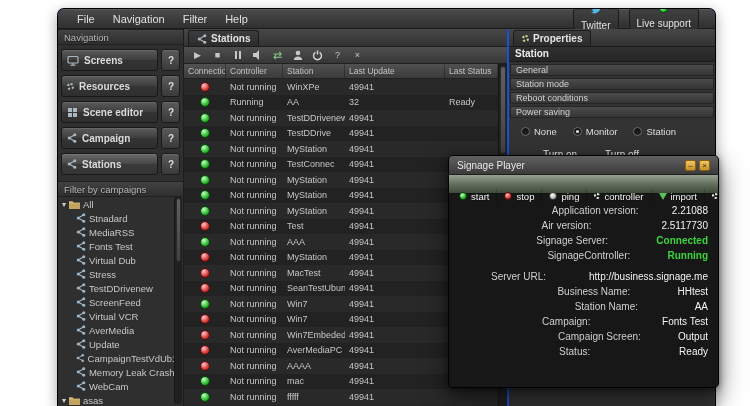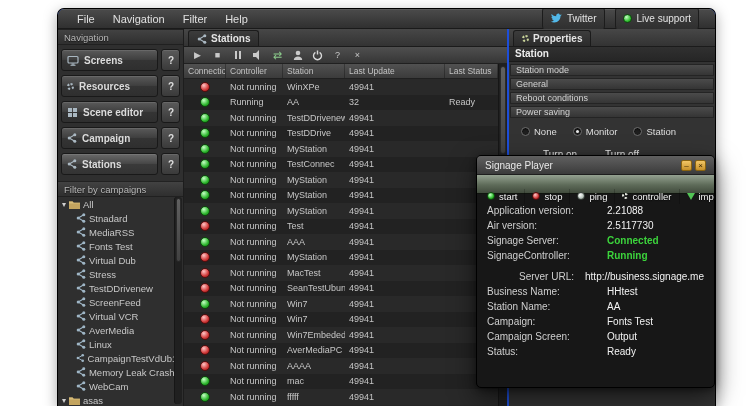--- a/index.html
+++ b/index.html
@@ -13,21 +13,21 @@
     box-shadow:0 4px 14px rgba(0,0,0,.35);}
 
   
   .menubar{position:absolute;left:0;top:0;right:0;height:20px;display:flex;align-items:center;
     background:linear-gradient(#4b4b4b,#303030);border-bottom:1px solid #1a1a1a;
     box-shadow:inset 0 1px 0 rgba(255,255,255,.10);padding-left:10px;}
   .menu-item{color:#e0e0e0;font-size:11px;padding:0 9px;cursor:pointer;}
   .menu-right{margin-left:auto;display:flex;align-items:center;gap:10px;padding-right:16px;}
   .mr-btn{display:flex;align-items:center;gap:5px;height:31px;padding:0 7px;border-radius:8px;
     background:linear-gradient(#454545,#2c2c2c);border:1px solid #1c1c1c;color:#e2e2e2;
-    font-size:10px;cursor:pointer;}
+    font-size:10px;cursor:pointer;flex-direction:column;}
   .live-dot{width:9px;height:9px;border-radius:50%;
     background:radial-gradient(circle at 35% 30%,#c8ffc8,#33c133 60%,#147a14);border:1px solid #0c4d0c;}
 
   
   .sidebar{position:absolute;left:0;top:20px;width:126px;bottom:0;background:#2f2f2f;
     border-right:1px solid #1d1d1d;}
   .bar-header{height:16px;line-height:15px;padding-left:6px;font-size:9.5px;color:#b8b8b8;
     background:linear-gradient(#424242,#2f2f2f);border-top:1px solid #222;border-bottom:1px solid #202020;
     text-shadow:0 1px 1px rgba(0,0,0,.6);}
   .nav-list{padding:4px 3px 0 3px;}
@@ -99,21 +99,21 @@
     box-shadow:inset 0 1px 2px rgba(0,0,0,.8);font-style:normal;}
   .radio.on::after{content:"";display:block;width:3px;height:3px;margin:2px auto;border-radius:50%;background:#e6e6e6;}
   .btn-row{display:flex;gap:28px;padding-left:34px;margin-top:12px;}
   .txt-btn{background:none;border:none;color:#e6e6e6;font-size:10px;cursor:pointer;padding:0;}
 
   
   .gear-dot{display:inline-block;width:7px;height:7px;border:2px dotted #aab8c2;border-radius:50%;}
   .gear-dot.tabgear{border-color:#c9d49a;}
 
   
-  .player{position:absolute;left:476px;top:155px;width:239px;height:233px;background:#171717;
+  .player{position:absolute;left:448px;top:155px;width:271px;height:233px;background:#171717;
     border:1px solid #000;border-radius:5px;overflow:hidden;z-index:50;
     box-shadow:0 10px 26px rgba(0,0,0,.55),0 2px 6px rgba(0,0,0,.4);}
   .ptitle{height:19px;background:linear-gradient(#606060,#3b3b3b);display:flex;align-items:center;
     padding:0 8px;color:#e8e8e8;font-size:10px;border-bottom:1px solid #1e1e1e;}
   .win-btns{margin-left:auto;display:flex;gap:3px;}
   .win-btn{width:11px;height:11px;border-radius:2px;font-size:8px;line-height:9px;text-align:center;
     color:#3a2600;background:linear-gradient(#f2c666,#c8922a);border:1px solid #8a6410;
     font-style:normal;cursor:pointer;}
   .ptoolbar{height:19px;background:linear-gradient(#95a291,#5e6b59 55%,#414b3d);display:flex;
     align-items:center;padding:0 3px;border-bottom:1px solid #10140e;}
@@ -124,21 +124,21 @@
   .pico.start-icon{width:8px;height:8px;border-radius:50%;
     background:radial-gradient(circle at 35% 30%,#c9ffc9,#2fbf2f 60%,#157a15);border:1px solid #0c4d0c;}
   .pico.stop-icon{width:8px;height:8px;border-radius:50%;
     background:radial-gradient(circle at 35% 30%,#ffc9c9,#d23a3a 60%,#871212);border:1px solid #570d0d;}
   .pico.ping-icon{width:8px;height:8px;border-radius:50%;
     background:radial-gradient(circle at 35% 30%,#ffffff,#b9c4bd 60%,#6f7a73);border:1px solid #3c433e;}
   .pico.controller-icon,.pico.setting-icon{width:6px;height:6px;border:2px dotted #e4e8de;border-radius:50%;}
   .pico.import-icon{width:0;height:0;border-left:4px solid transparent;border-right:4px solid transparent;
     border-top:7px solid #52c455;}
   .pfields{padding:9px 10px 0 10px;}
-  .pfield{display:flex;height:15px;font-size:10px;align-items:center;}
+  .pfield{display:flex;height:15px;font-size:10px;align-items:center;justify-content:flex-end;}
   .pfield.gap{margin-top:6px;margin-left:32px;}
   .plabel{width:120px;color:#cfcfcf;}
   .pvalue{color:#f2f2f2;}
   .pvalue.green{color:#3cd43c;font-weight:bold;}
   .pfooter{position:absolute;right:8px;bottom:6px;}
   .unreg{background:linear-gradient(#3b3b3b,#252525);border:1px solid #121212;border-radius:3px;
     color:#e2e2e2;font-size:9.5px;padding:3px 10px;cursor:pointer;}
 </style>
 </head>
 <body>
@@ -335,21 +335,21 @@
   </div>
 
   <div class="tree-item leaf">
 
     <svg class="share-ico" width="10" height="10" viewBox="0 0 10 10">
               <path d="M7.8 1.8L2.2 5M2.2 5l5.6 3.2" stroke="#9fb6c6" stroke-width="1.1" fill="none"></path>
               <circle cx="7.8" cy="1.8" r="1.5" fill="#9fb6c6"></circle>
               <circle cx="2.2" cy="5" r="1.5" fill="#9fb6c6"></circle>
               <circle cx="7.8" cy="8.2" r="1.5" fill="#9fb6c6"></circle>
             </svg>
-    <span class="tree-label">Linux</span>
+    <span class="tree-label">Update</span>
   </div>
 
   <div class="tree-item leaf">
 
     <svg class="share-ico" width="10" height="10" viewBox="0 0 10 10">
               <path d="M7.8 1.8L2.2 5M2.2 5l5.6 3.2" stroke="#9fb6c6" stroke-width="1.1" fill="none"></path>
               <circle cx="7.8" cy="1.8" r="1.5" fill="#9fb6c6"></circle>
               <circle cx="2.2" cy="5" r="1.5" fill="#9fb6c6"></circle>
               <circle cx="7.8" cy="8.2" r="1.5" fill="#9fb6c6"></circle>
             </svg>
@@ -669,25 +669,25 @@
     <div class="props-panel">
       <div class="tabbar">
         <div class="tab">
           <i class="gear-dot tabgear"></i>
           <span>Properties</span>
         </div>
       </div>
       <div class="props-header">Station</div>
       <div class="accordions">
   <div class="acc">
+    <span>General</span>
+  </div>
+
+  <div class="acc">
     <span>Station mode</span>
-  </div>
-
-  <div class="acc">
-    <span>General</span>
   </div>
 
   <div class="acc">
     <span>Reboot conditions</span>
   </div>
 
   <div class="acc">
     <span>Power saving</span>
   </div>
 </div>

